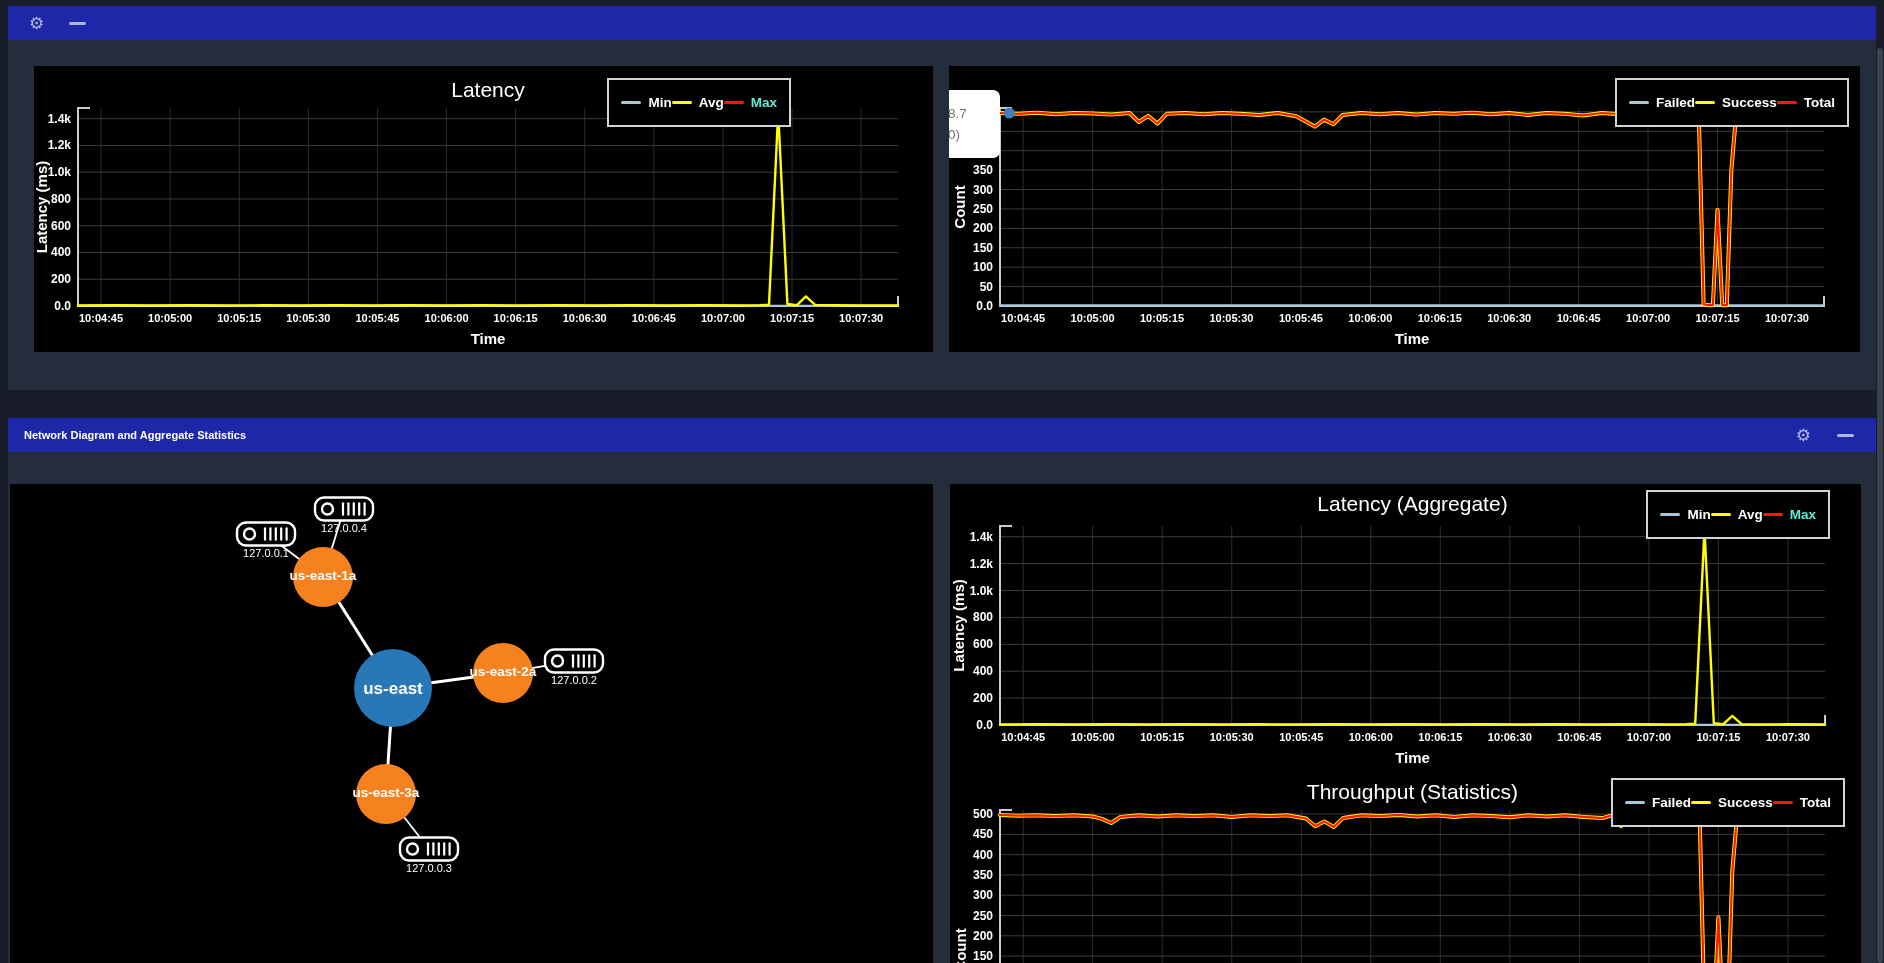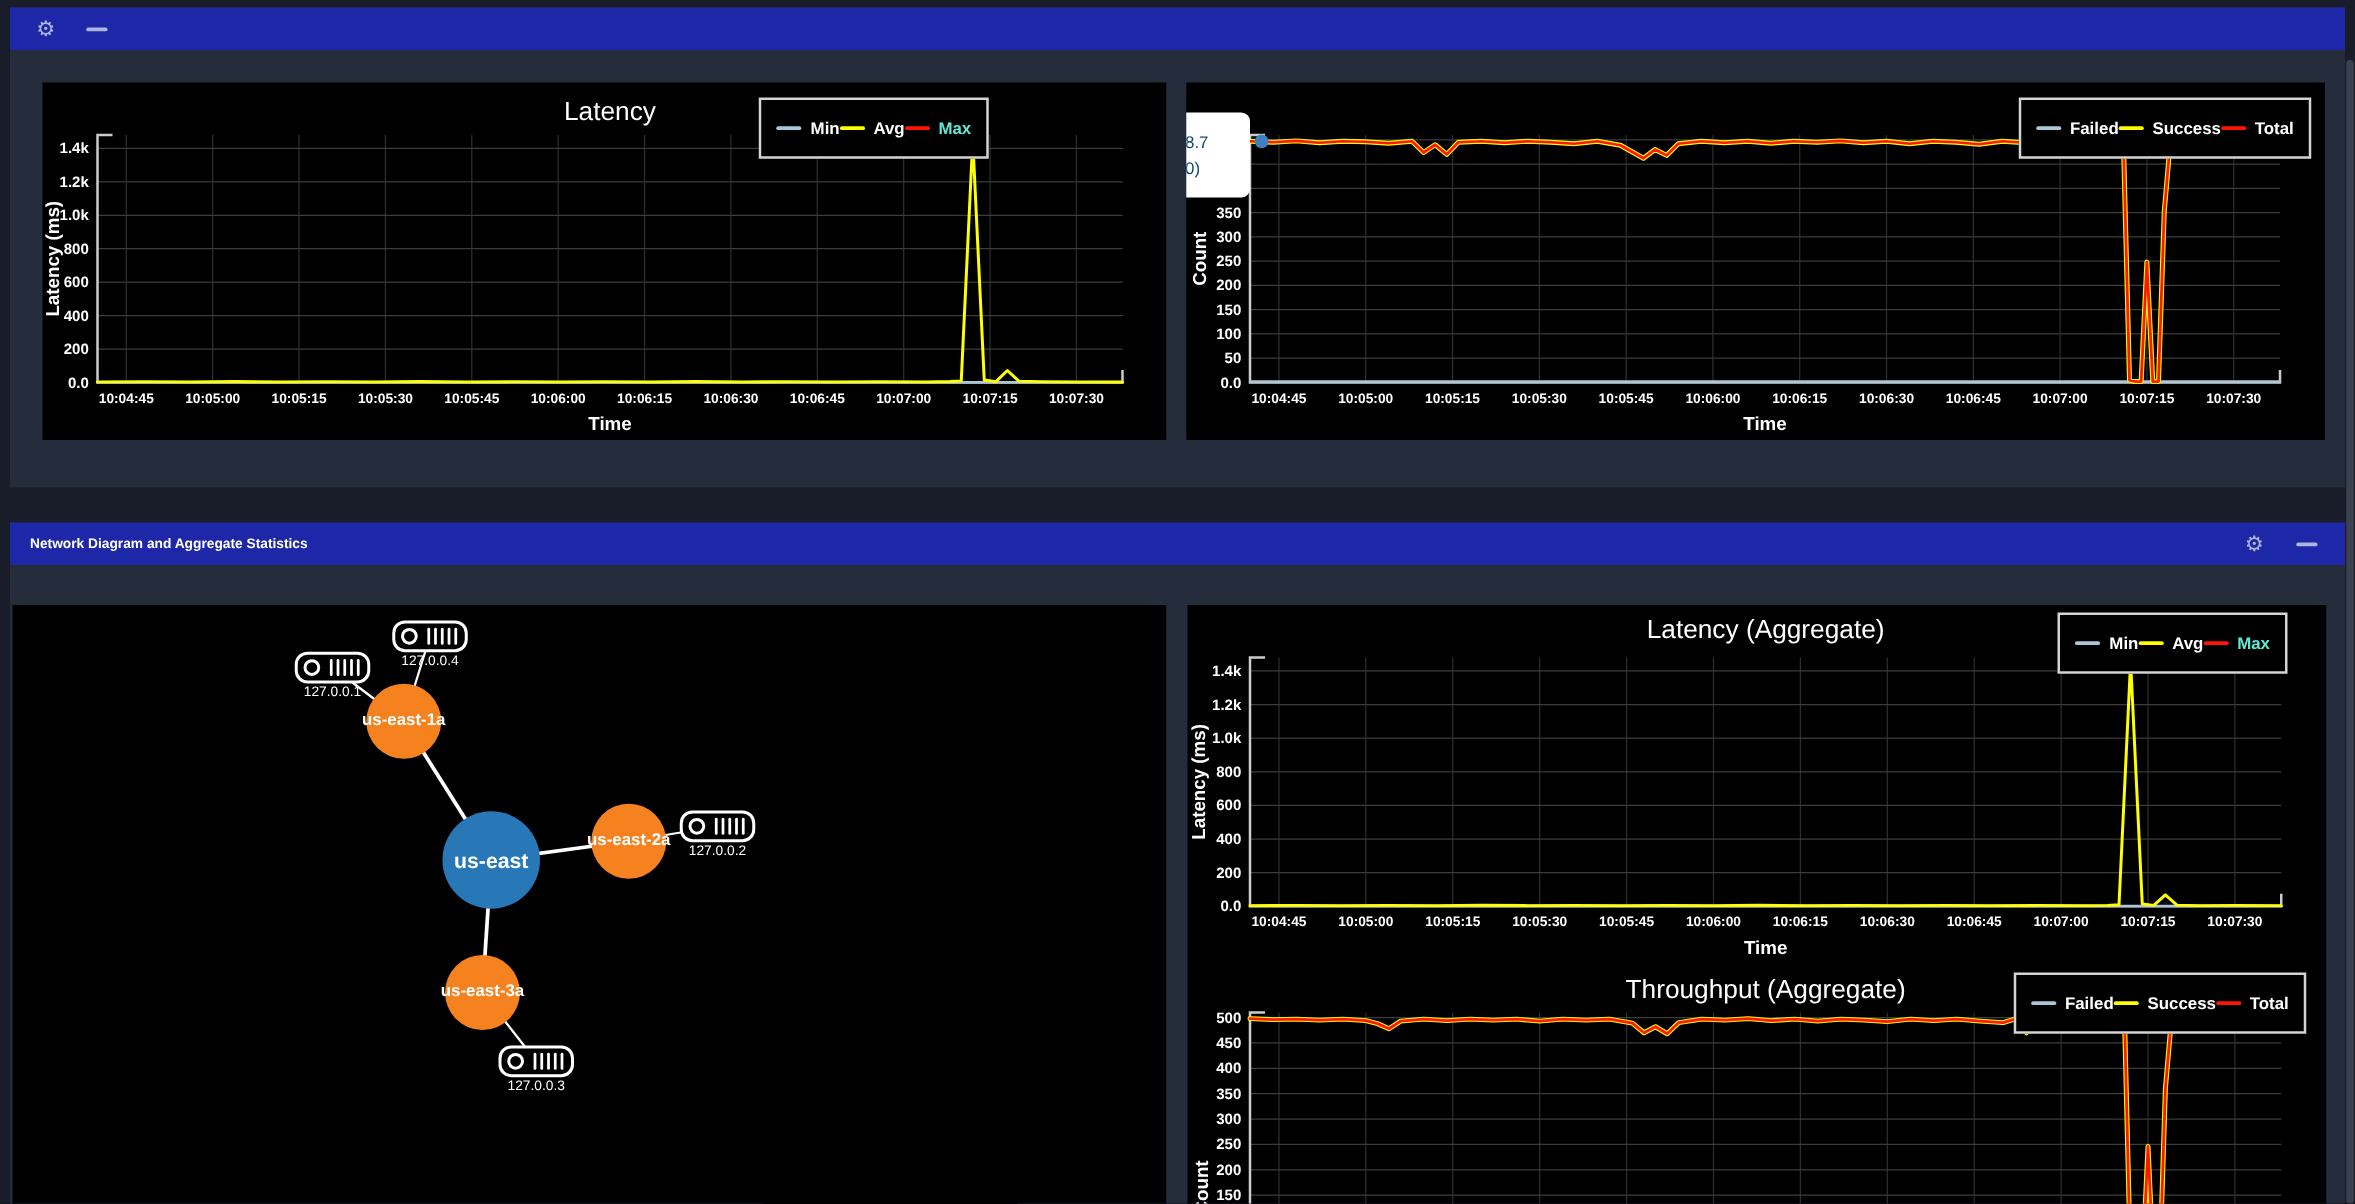--- a/index.html
+++ b/index.html
@@ -15,21 +15,21 @@
   .card{position:absolute;background:var(--card_bg,#000);overflow:hidden;}
   .chart-host{position:absolute;}
   .chart-title{position:absolute;text-align:center;color:#fff;font-size:21px;z-index:2;}
   .legend{position:absolute;display:flex;align-items:center;border:2px solid #d4d4d4;
           background:#000;padding:15px 12px;z-index:3;}
   .legend-item{display:flex;align-items:center;cursor:pointer;}
   .swatch{width:20px;height:3.5px;border-radius:2px;display:inline-block;}
   .legend-label{color:#fff;font-weight:bold;font-size:13.5px;margin-left:7px;}
   .legend-label.dim{color:#5eead4;}
   .tooltip{position:absolute;background:var(--tooltip_bg,#fff);border-radius:7px;z-index:4;
-           color:#0c4a6e;font-size:13.5px;padding:13px 0 0 5px;line-height:21px;}
+           color:#737373;font-size:13.5px;padding:13px 0 0 5px;line-height:21px;}
   svg{position:absolute;left:0;top:0;font-family:inherit;}
   .scrollbar{position:absolute;right:1px;top:48px;width:6px;height:915px;background:#3a4150;
              border-radius:3px;cursor:pointer;}
 </style>
 </head>
 <body>
 
 <div id="stage">
 
   <div class="panel" style="left:8px;top:6px;width:1868px;height:384px;">
@@ -308,21 +308,21 @@
             <text x="698.8764044943821" y="257" fill="#fff" font-size="11" font-weight="bold" text-anchor="middle">10:07:00</text>
             <text x="768.3988764044944" y="257" fill="#fff" font-size="11" font-weight="bold" text-anchor="middle">10:07:15</text>
             <text x="837.9213483146067" y="257" fill="#fff" font-size="11" font-weight="bold" text-anchor="middle">10:07:30</text>
             <text x="462.5" y="279" fill="#fff" font-size="15" font-weight="bold" text-anchor="middle">Time</text>
             <text x="14" y="141.5" fill="#fff" font-size="15" font-weight="bold" text-anchor="middle" transform="rotate(-90 14 141.5)">Latency (ms)</text>
             <polyline points="50.0,240.7 875.0,240.7" fill="none" stroke="#a9c7d8" stroke-width="2" stroke-linejoin="round" stroke-linecap="round"></polyline>
             <polyline points="50.0,240.5 87.1,240.3 124.2,240.5 161.2,240.3 198.3,240.5 235.4,240.2 272.5,240.5 309.6,240.3 346.6,240.5 383.7,240.3 420.8,240.5 457.9,240.2 494.9,240.5 532.0,240.3 569.1,240.5 606.2,240.3 643.3,240.5 680.3,240.3 717.4,240.5 736.0,240.3 745.2,239.8 754.5,45.4 763.8,239.1 773.0,240.3 782.3,231.9 791.6,240.1 810.1,240.5 837.9,240.3 875.0,240.5" fill="none" stroke="#ffff00" stroke-width="2.4" stroke-linejoin="round" stroke-linecap="round"></polyline>
           </svg>
         </div>
       <div class="chart-host" style="left:0;top:288px;width:911px;height:300px;">
-          <div class="chart-title" style="left: 50px; width: 825px; top: 8px;">Throughput (Aggregate)</div>
+          <div class="chart-title" style="left: 50px; width: 825px; top: 8px;">Throughput (Statistics)</div>
           <div class="legend" style="right: 16px; top: 6px;">
             <div class="legend-item">
               <span class="swatch" style="background: rgb(169, 199, 216);"></span>
               <span class="legend-label">Failed</span>
             </div>
             <div class="legend-item">
               <span class="swatch" style="background: rgb(255, 255, 0);"></span>
               <span class="legend-label">Success</span>
             </div>
             <div class="legend-item">

